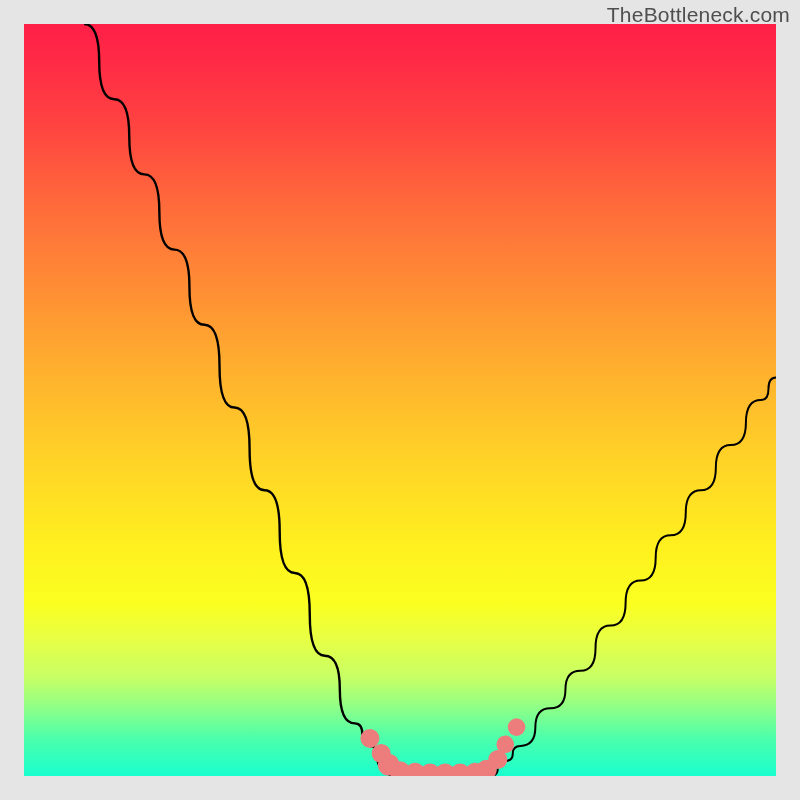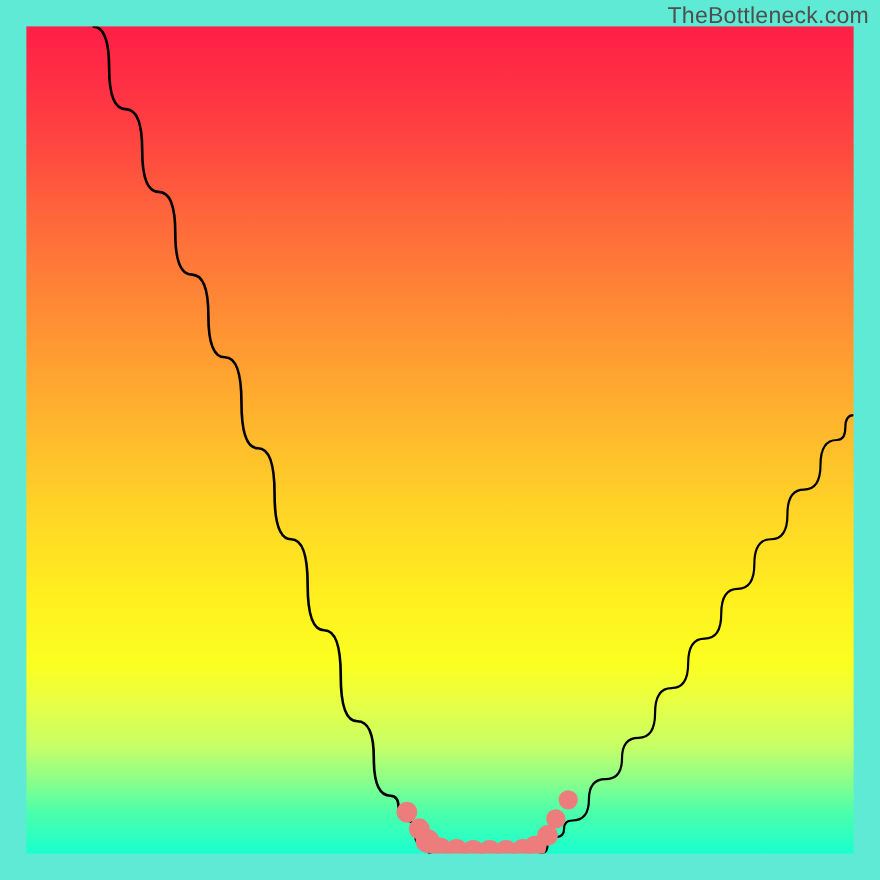--- a/index.html
+++ b/index.html
@@ -10,21 +10,21 @@
     background: #000;
     overflow: hidden;
     font-family: Arial, Helvetica, sans-serif;
   }
   .frame {
     position: absolute;
     top: 0;
     left: 0;
     width: 800px;
     height: 800px;
-    background: #5eead4;
+    background: #e5e5e5;
   }
   .plot {
     position: absolute;
     top: 24px;
     left: 24px;
     width: 752px;
     height: 752px;
     background: linear-gradient(
       to bottom,
       #ff1f47 0%,

